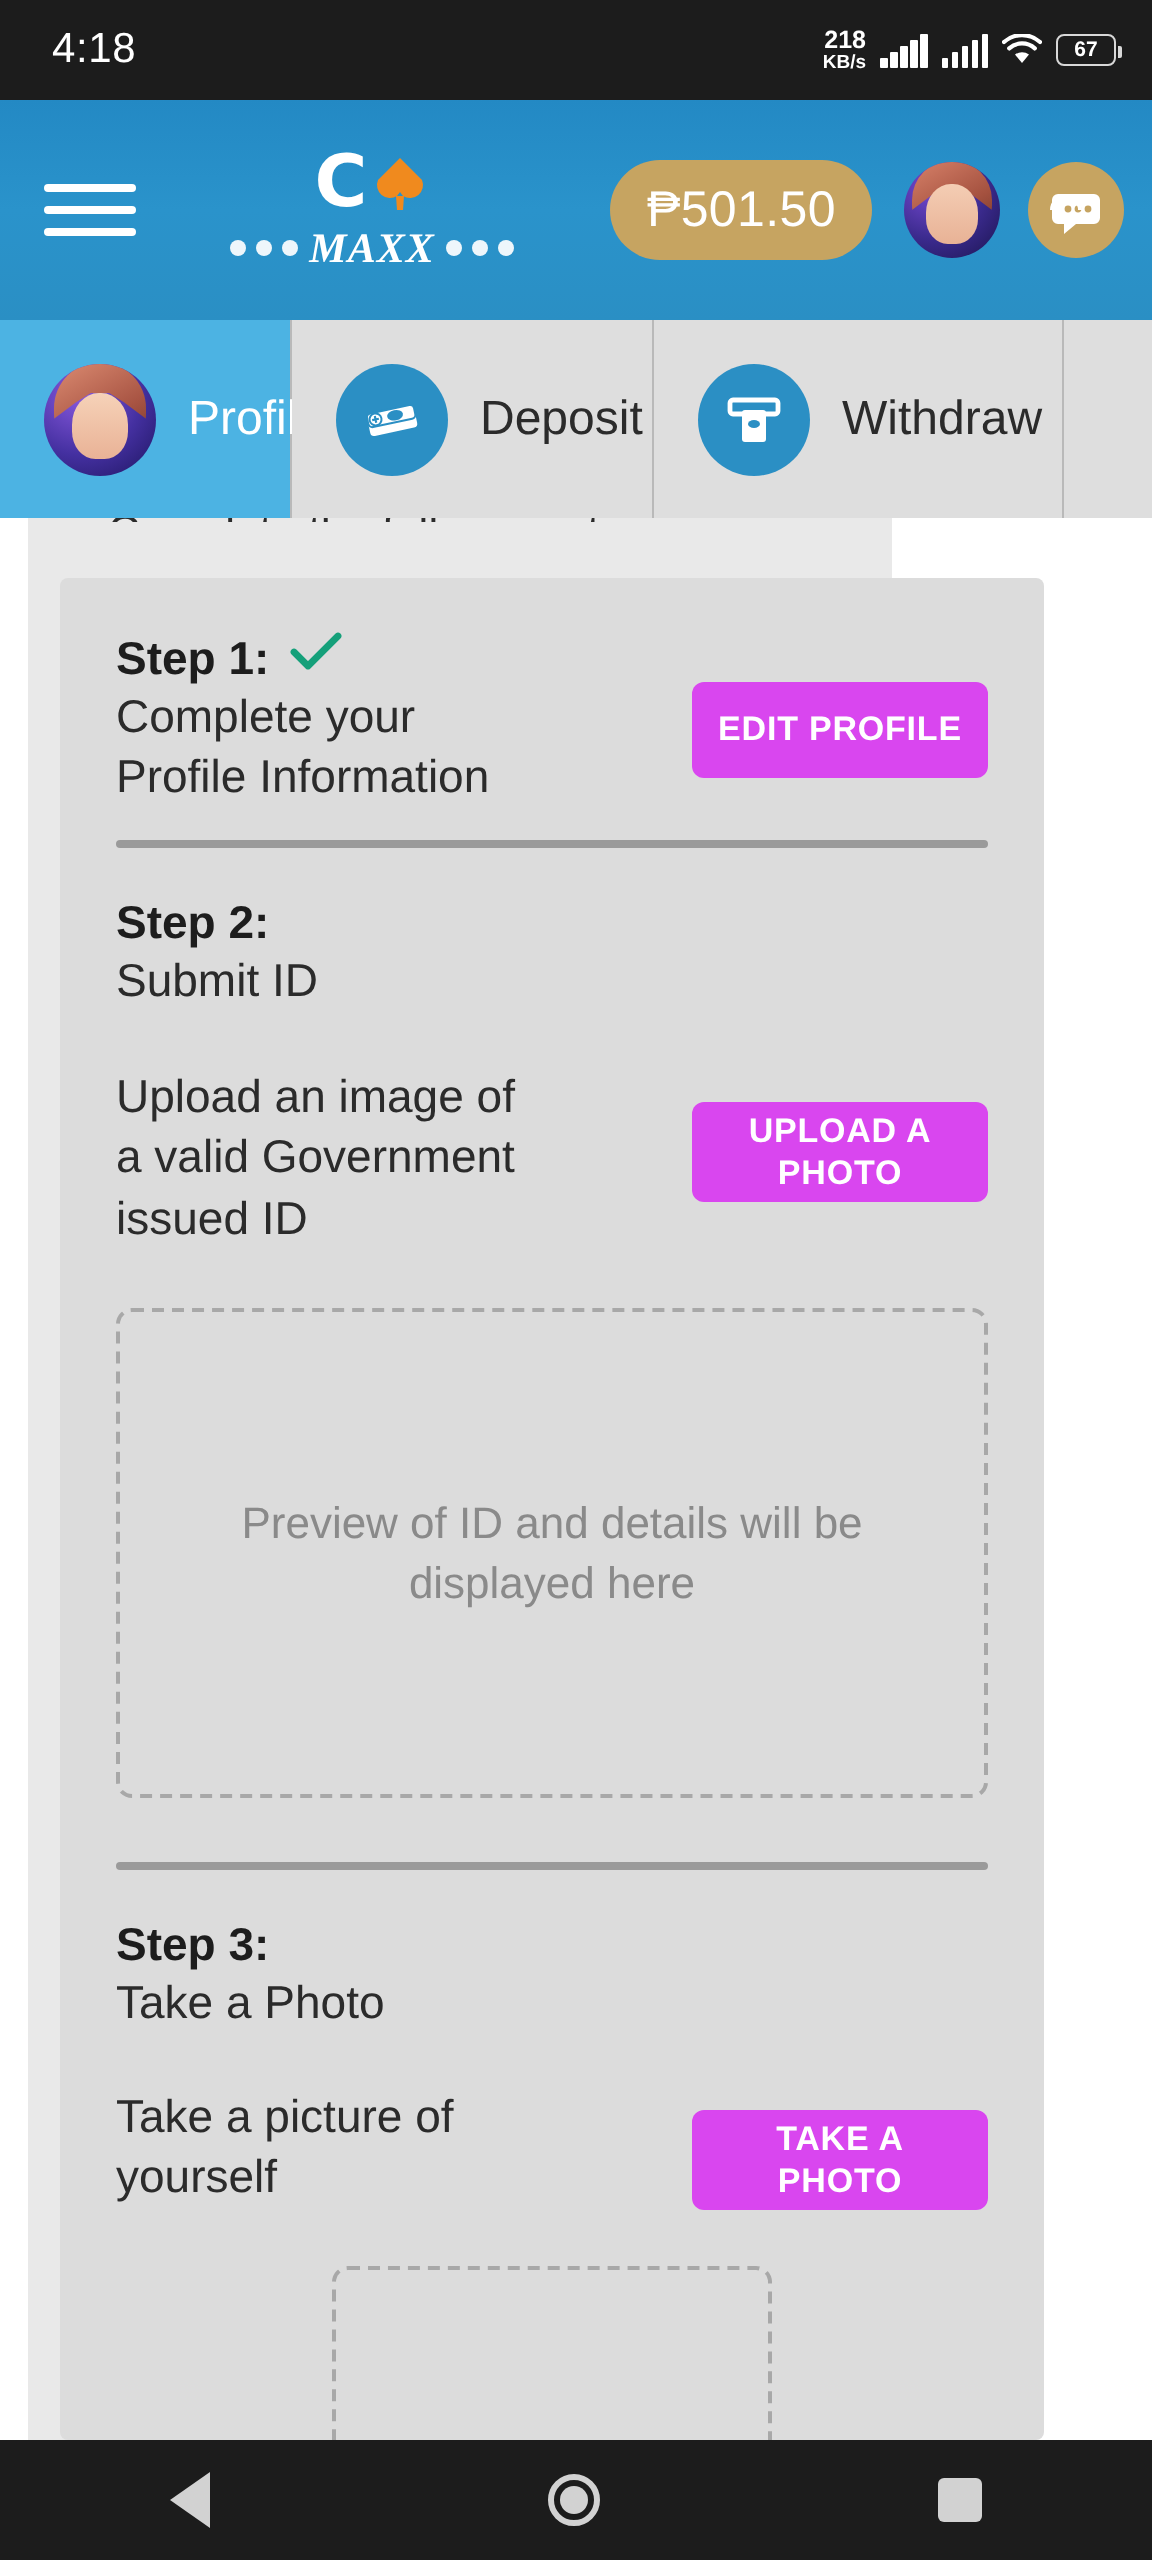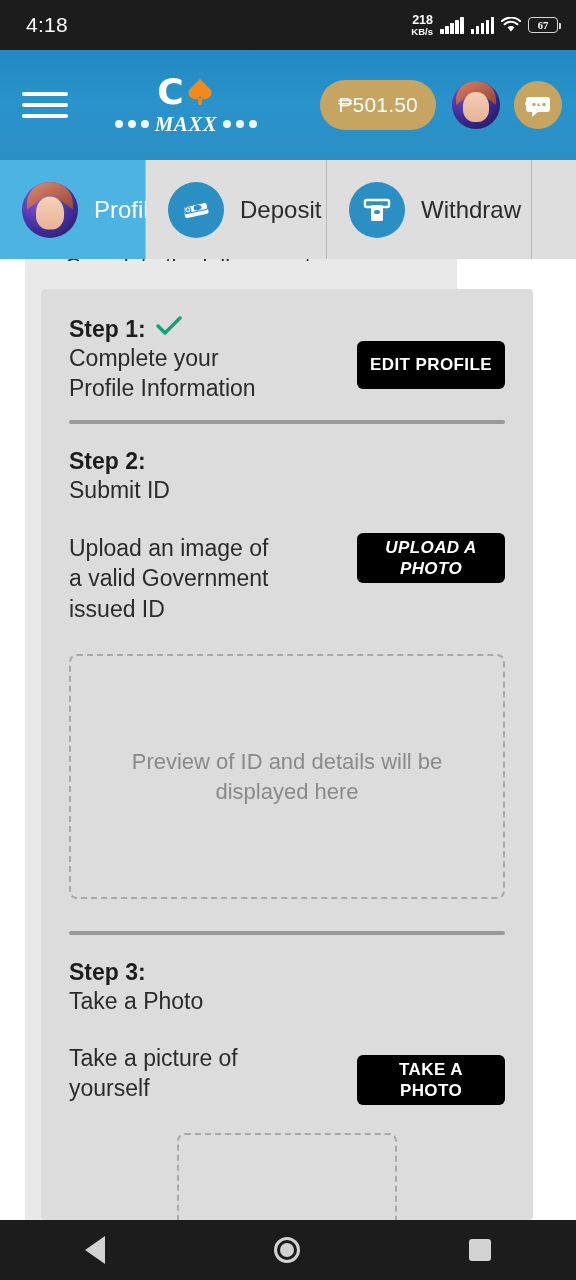--- a/index.html
+++ b/index.html
@@ -26,21 +26,21 @@
   .bars { display: flex; align-items: flex-end; gap: 1.5px; height: 18px; }
   .bars i { display: block; width: 3.5px; background: #fff; border-radius: .5px; }
   .bars i:nth-child(1){ height: 5px; } .bars i:nth-child(2){ height: 8px; }
   .bars i:nth-child(3){ height: 11px; } .bars i:nth-child(4){ height: 14px; }
   .bars i:nth-child(5){ height: 17px; }
   .wifi { position: relative; width: 20px; height: 16px; }
   .wifi svg { display: block; }
   .battery {
     position: relative; width: 30px; height: 16px;
     border: 1.8px solid #d8d8d8; border-radius: 4px;
-    display: flex; align-items: center; justify-content: center; font-family: Liberation Serif, serif;
+    display: flex; align-items: center; justify-content: center;
   }
   .battery::after {
     content: ""; position: absolute; right: -4px; top: 5px;
     width: 2.5px; height: 6px; background: #d8d8d8; border-radius: 0 1px 1px 0;
   }
   .battery span { font-size: 10.5px; font-weight: bold; color: #ffffff; }
 
   
   .appbar {
     position: absolute; top: 50px; left: 0; width: 576px; height: 110px;
@@ -60,21 +60,21 @@
   .logo-bottom { display: flex; align-items: center; gap: 6px; margin-top: 2px; }
   .logo-bottom .mx { font-size: 21px; font-style: italic; font-weight: bold; color: #fff; letter-spacing: .5px;
                      font-family: Liberation Serif, serif; }
   .suitdots { display: flex; gap: 5px; }
   .suitdots b { display: block; width: 8px; height: 8px; border-radius: 50%; background: #fff; opacity: .92; }
 
   .balance {
     margin-left: auto; background: #c6a461; color: #fff;
     height: 50px; min-width: 110px; padding: 16px 18px; border-radius: 25px;
     display: flex; align-items: center; justify-content: center;
-    font-size: 21px; letter-spacing: .2px;
+    font-size: 25px; letter-spacing: .2px;
   }
   .avatar-btn {
     width: 48px; height: 48px; border-radius: 50%; margin-left: 16px; overflow: hidden;
     background: radial-gradient(circle at 30% 25%, #7a4bd6 0%, #3a2a8c 55%, #1b1450 100%);
     position: relative; flex: 0 0 auto;
   }
   .avatar-btn .face {
     position: absolute; left: 50%; top: 54%; transform: translate(-50%,-50%);
     width: 26px; height: 30px; border-radius: 48% 48% 42% 42%;
     background: linear-gradient(180deg,#f4cdb4 0%, #e8b296 100%);
@@ -117,34 +117,34 @@
     width: 46px; height: 46px; border-radius: 50% 50% 44% 44%;
     background: linear-gradient(150deg,#dc8c72 0%, #a85443 60%, #70362a 100%);
     clip-path: polygon(0 0,100% 0,100% 62%,76% 44%,60% 34%,40% 34%,24% 44%,0 62%);
   }
 
   
   .content {
     position: absolute; top: 259px; left: 0; width: 576px; height: 961px;
     background: #ffffff; overflow: hidden;
   }
-  .page-wrap { position: absolute; left: 25px; top: 0; width: 432px; height: 961px; background: #e9e9e9; }
+  .page-wrap { position: absolute; left: 14px; top: 0; width: 432px; height: 961px; background: #e9e9e9; }
   .clip-text { position: absolute; top: -6px; left: 40px; width: 470px; height: 8px; overflow: hidden;
                color: #2b2b2b; font-size: 22px; }
   .card {
     position: absolute; left: 16px; top: 30px; width: 492px; height: 931px;
     background: #dcdcdc; border-radius: 4px; padding: 0 28px;
   }
   .step-head { font-size: 23px; font-weight: bold; color: #1d1d1d; display: flex; align-items: center; gap: 10px; }
   .check { color: #15a07a; display: inline-block; }
   .step-sub { font-size: 23px; color: #2b2b2b; line-height: 1.32; }
   .step-row { display: flex; align-items: flex-start; justify-content: space-between; gap: 14px; }
   .step-text { max-width: 280px; }
   .btn {
-    background: #000000; color: #ffffff; border: none; border-radius: 6px;
+    background: #d946ef; color: #ffffff; border: none; border-radius: 6px;
     font-size: 17px; font-weight: bold; letter-spacing: .4px; line-height: 1.25;
     text-align: center; cursor: pointer; font-family: "Liberation Sans", sans-serif;
   }
   .btn-edit { width: 148px; height: 48px; margin-top: 26px; }
   .btn-two { width: 148px; height: 50px; padding: 4px 0; }
   .divider { height: 4px; background: #9a9a9a; border-radius: 2px; }
   .dropbox {
     border: 2px dashed #a8a8a8; border-radius: 8px;
     display: flex; align-items: center; justify-content: center; text-align: center;
     color: #8a8a8a; font-size: 22px; line-height: 1.35; padding: 0 24px;
@@ -322,21 +322,21 @@
         <div style="padding-top:24px;">
           <div class="step-head">Step 2:</div>
           <div class="step-sub">Submit ID</div>
 
           <div class="step-row" style="margin-top:28px;">
             <div class="step-text">
               <div class="step-sub">Upload an image of</div>
               <div class="step-sub">a valid Government</div>
               <div class="step-sub">issued ID</div>
             </div>
-            <button class="btn btn-two" style="font-style:italic;">
+            <button class="btn btn-two" style="margin-top:18px;">
               <span>UPLOAD A</span><br>
               <span>PHOTO</span>
             </button>
           </div>
 
           <div class="dropbox" style="height:245px; margin-top:30px;justify-content:flex-end;">
             <span>Preview of ID and details will be displayed here</span>
           </div>
 
           <div class="divider" style="margin-top:32px;"></div>

